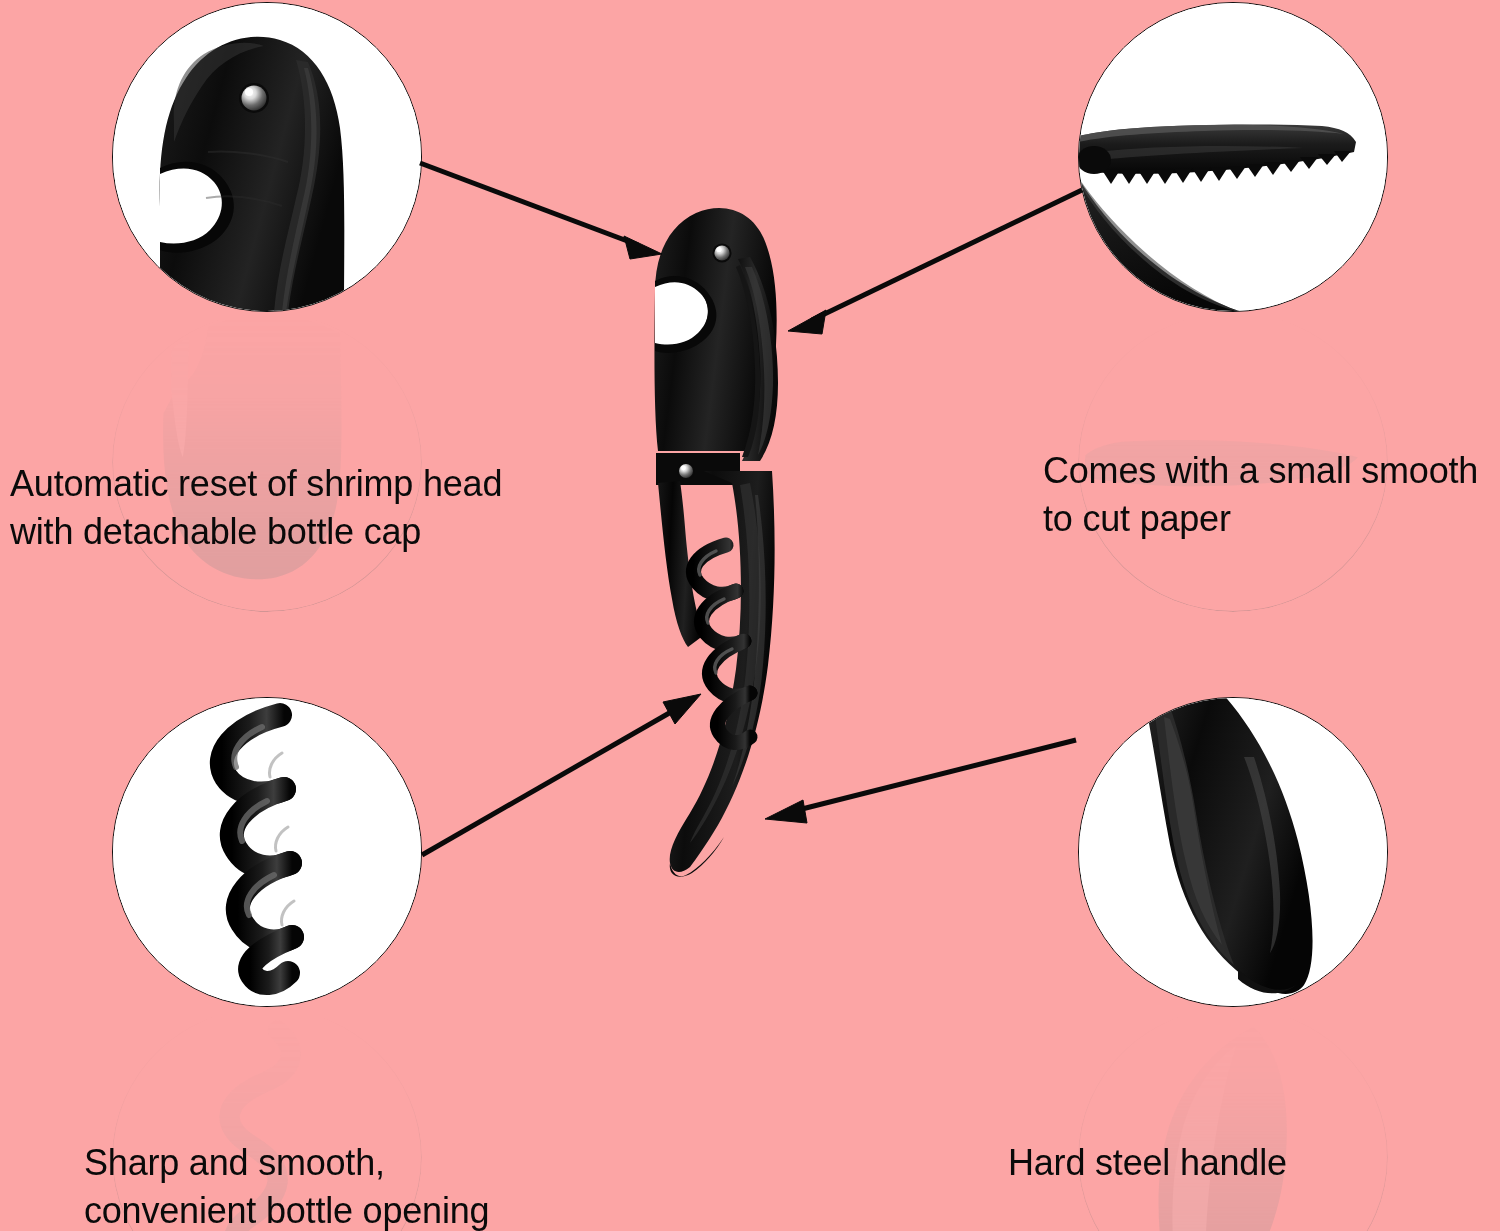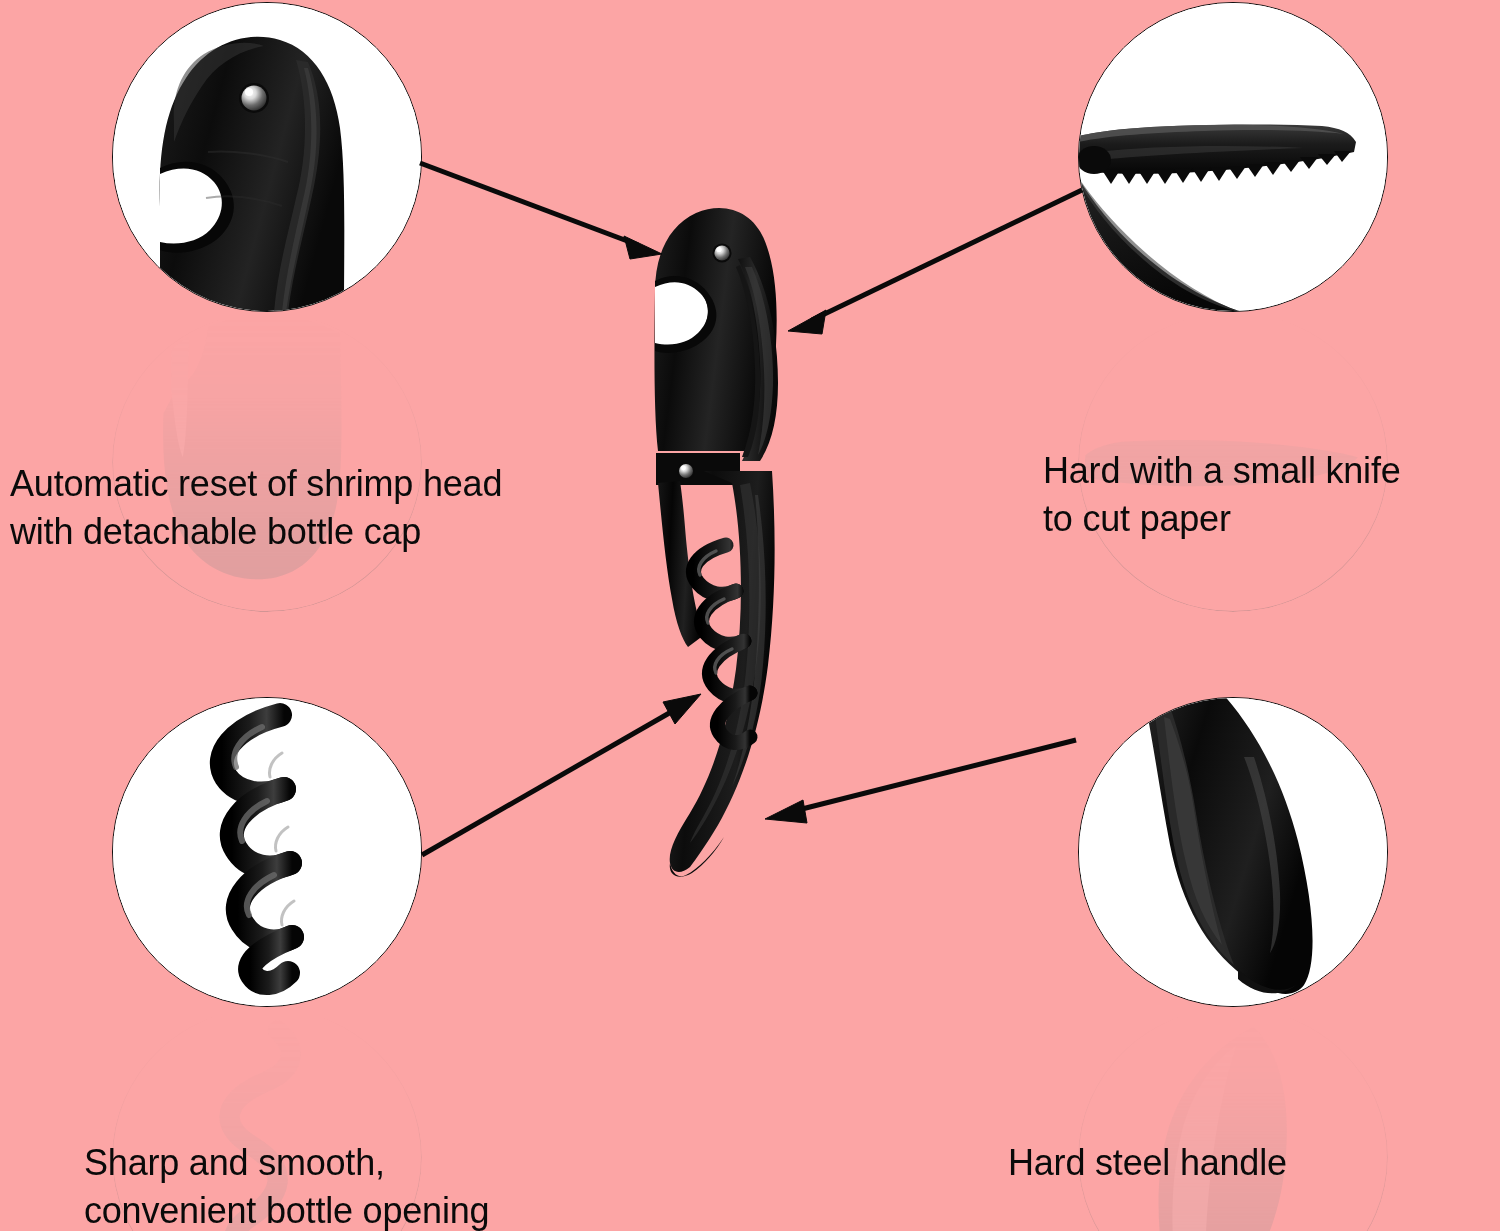--- a/index.html
+++ b/index.html
@@ -476,21 +476,21 @@
       <g>
         <line x1="1076" y1="740" x2="790" y2="812" stroke-width="5" stroke-linecap="butt"></line>
         <polygon points="765,819 803,800 807,823"></polygon>
       </g>
     </g>
   </svg>
 
   <div class="caption" style="left:10px; top:460px; width:620px;">Automatic reset of shrimp head
 with detachable bottle cap</div>
 
-  <div class="caption" style="left:1043px; top:447px; width:450px;">Hard with a small knife
+  <div class="caption" style="left:1043px; top:447px; width:450px;">Comes with a small smooth
 to cut paper</div>
 
   <div class="caption" style="left:84px; top:1139px; width:560px;">Sharp and smooth,
 convenient bottle opening</div>
 
   <div class="caption" style="left:1008px; top:1139px; width:420px;">Hard steel handle</div>
 
 </div>
 
 </body></html>

